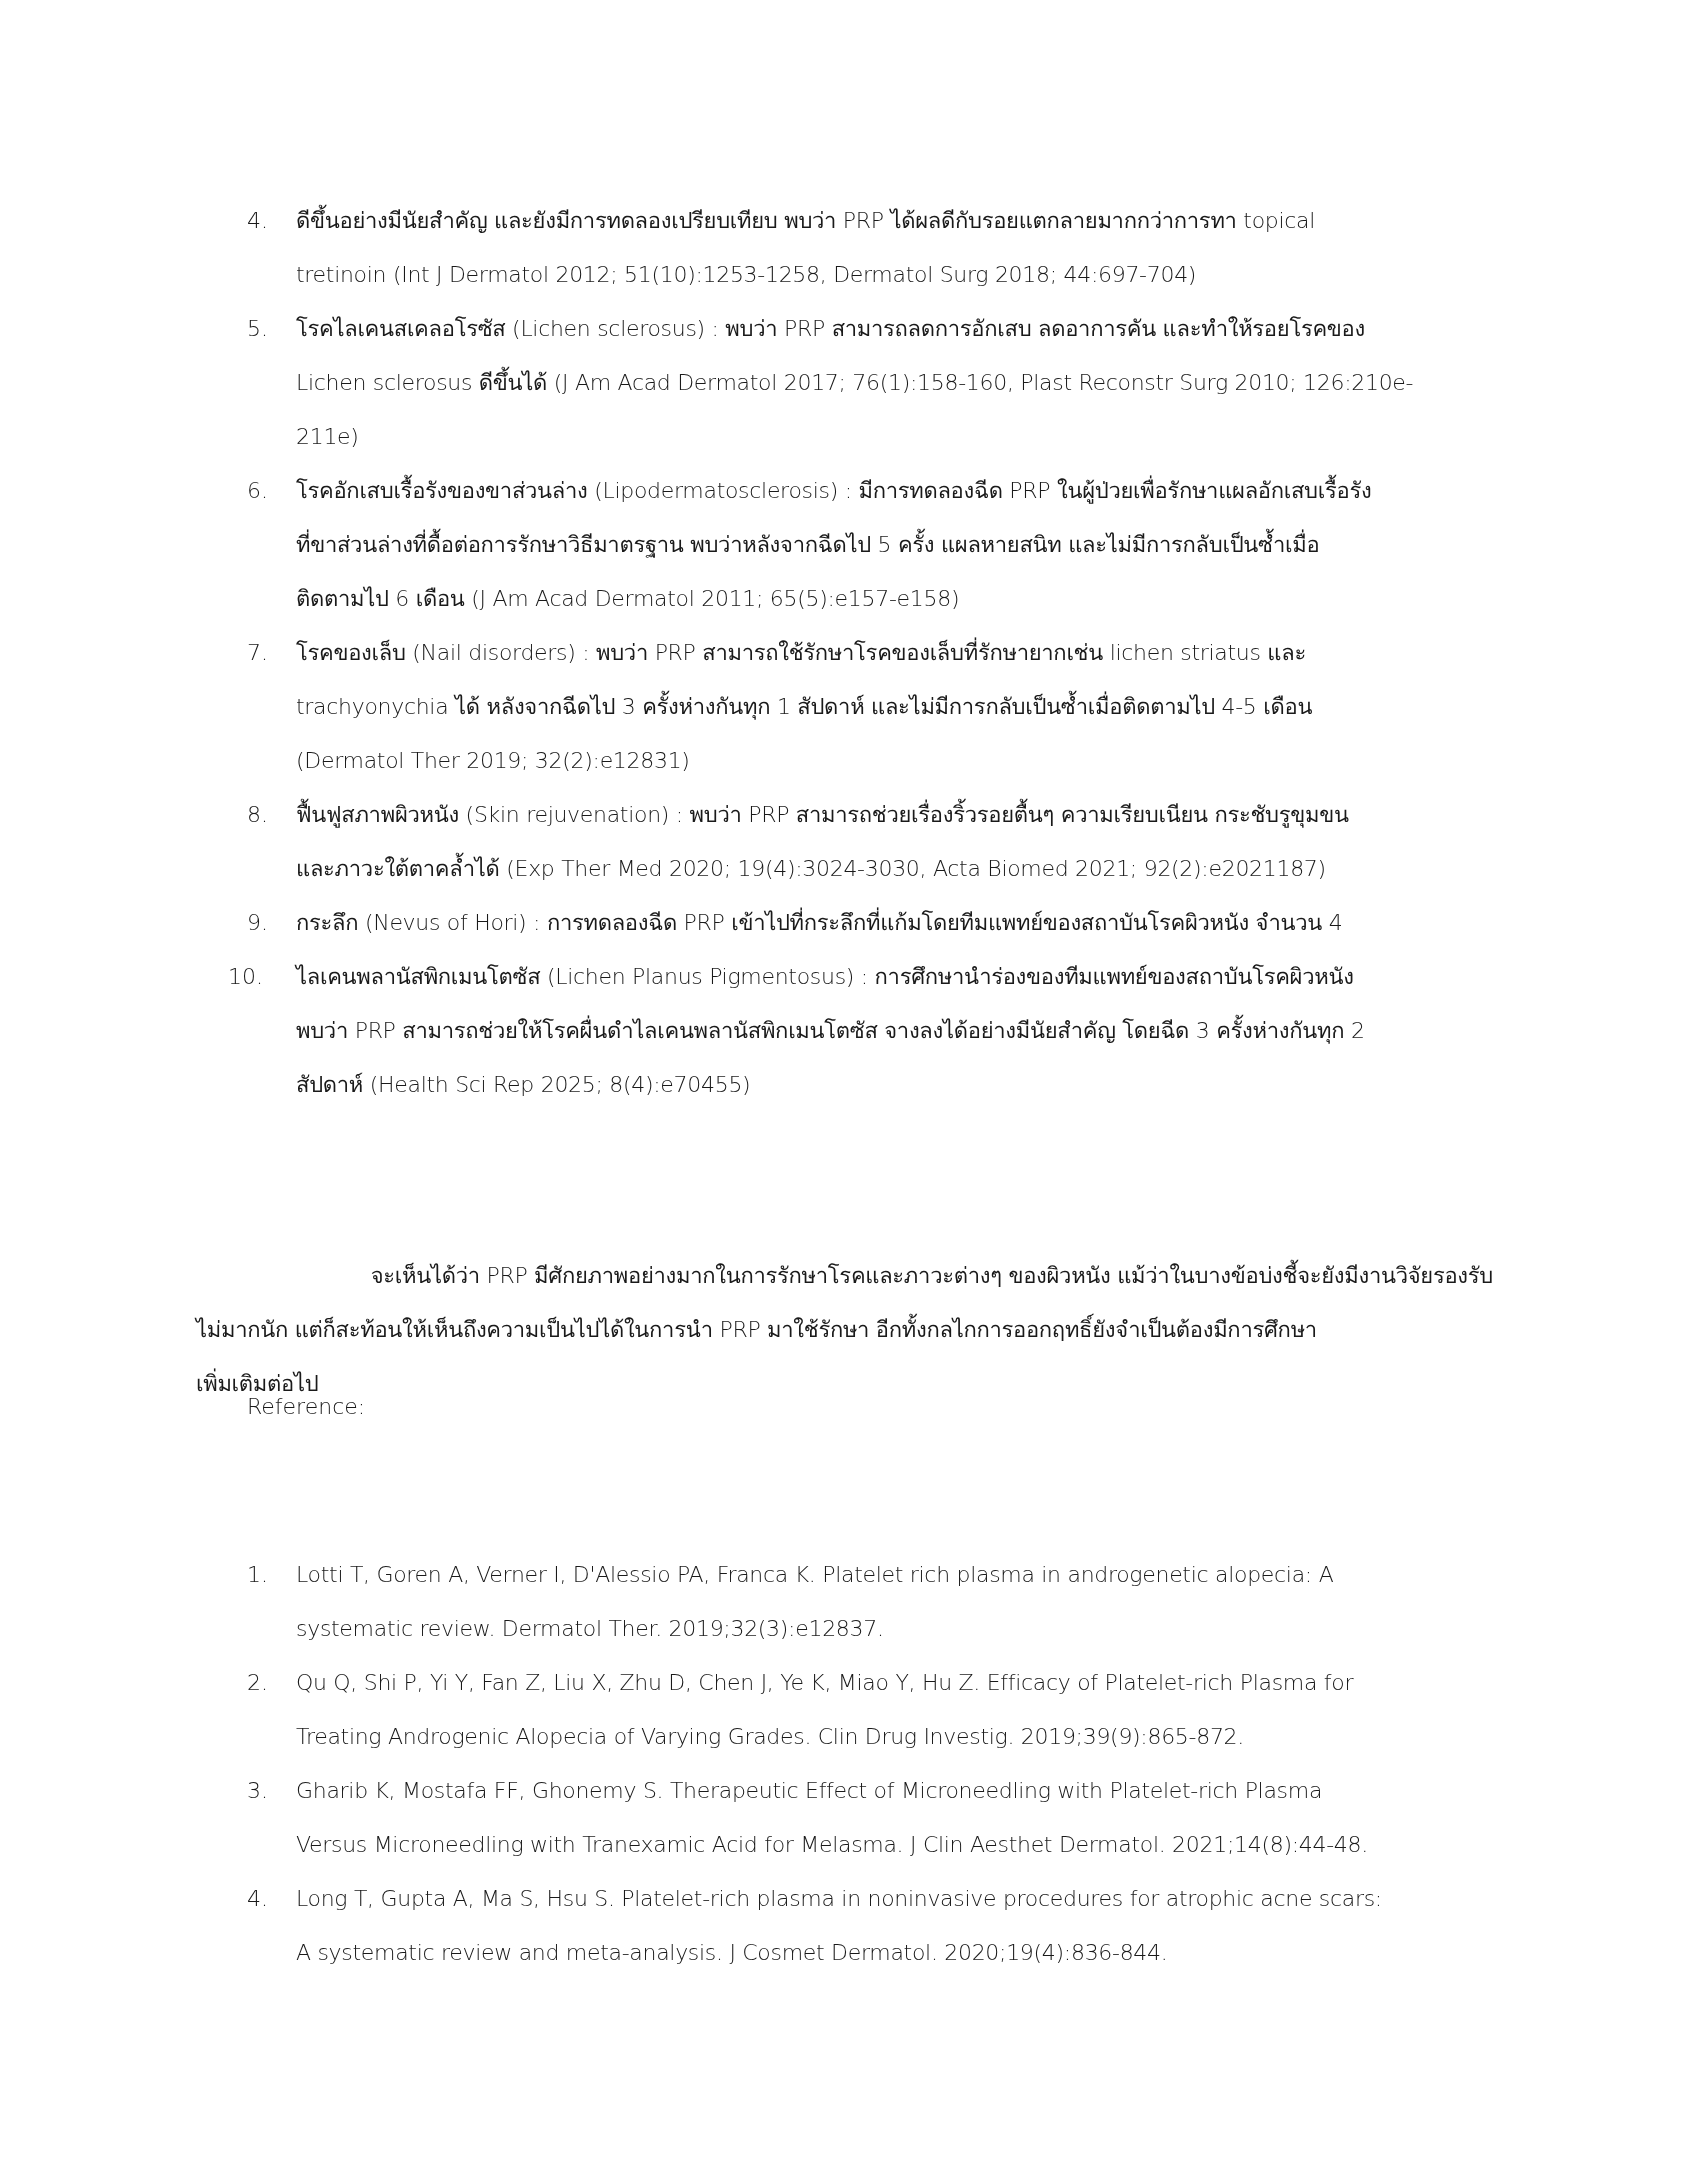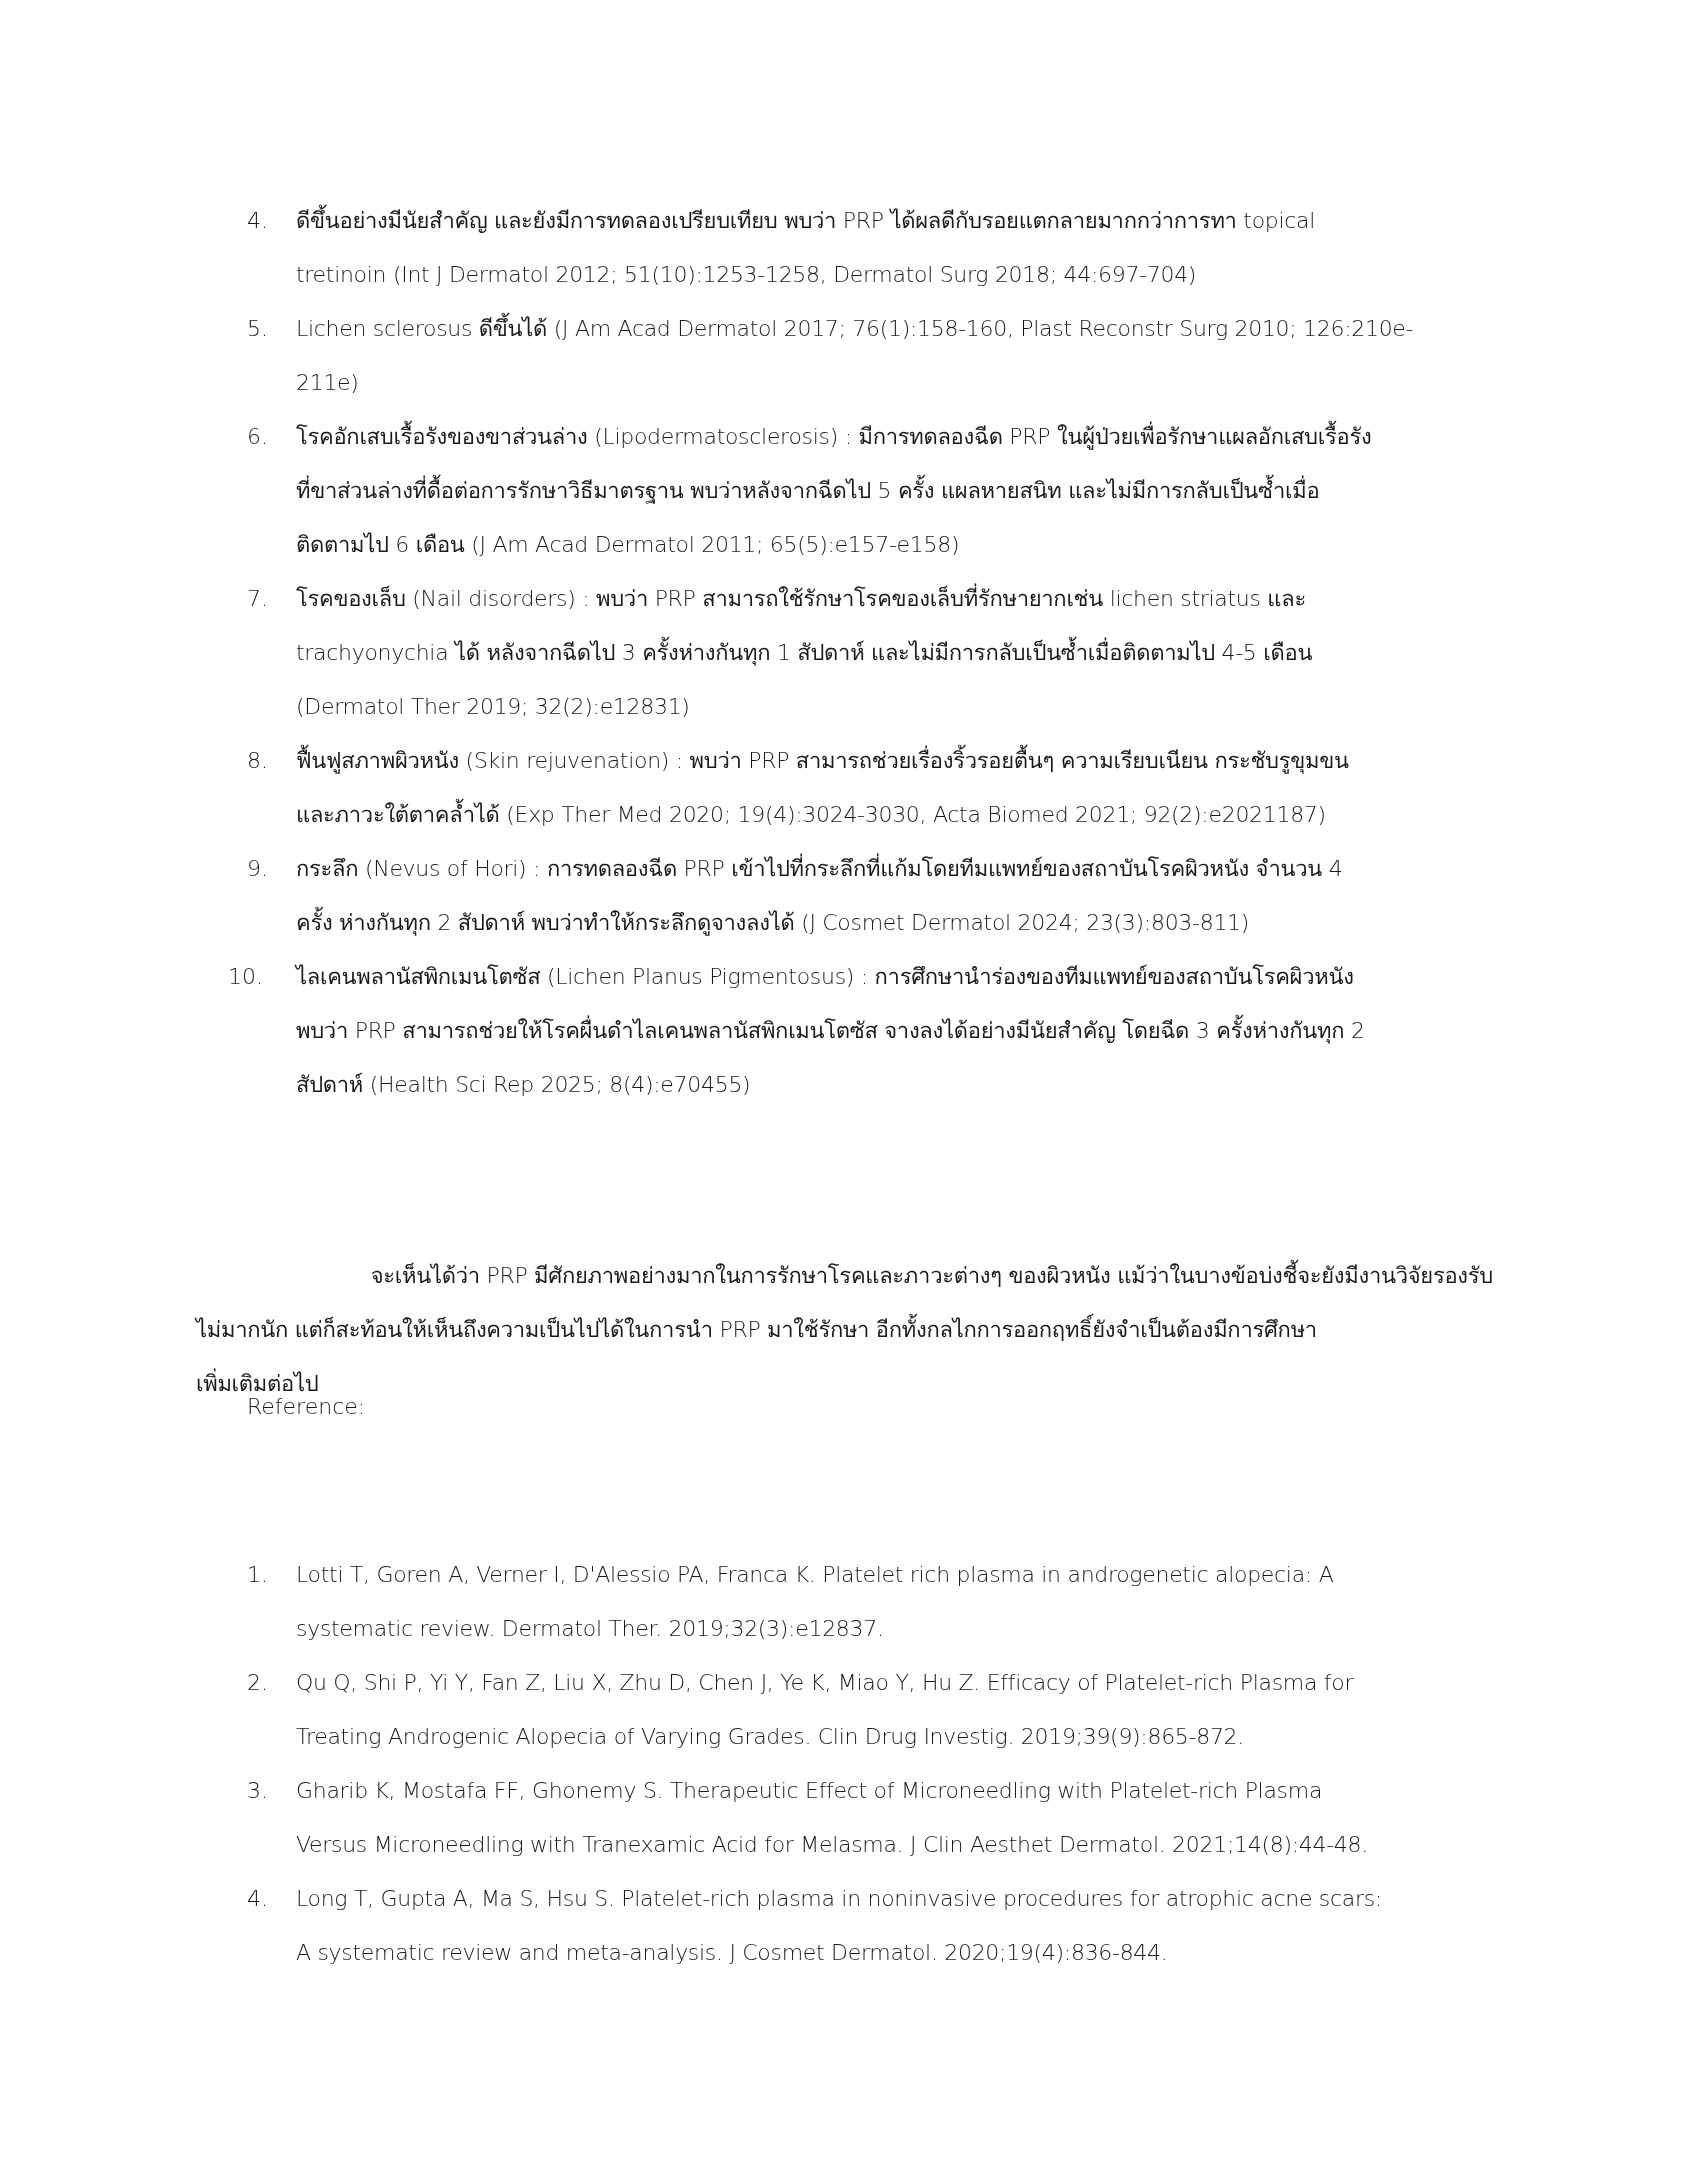--- a/index.html
+++ b/index.html
@@ -31,20 +31,21 @@
     <li class="item">
       <span class="num">4.</span>
       <span class="text">
         <span class="line">ดีขึ้นอย่างมีนัยสำคัญ และยังมีการทดลองเปรียบเทียบ พบว่า PRP ได้ผลดีกับรอยแตกลายมากกว่าการทา topical</span>
         <span class="line">tretinoin (Int J Dermatol 2012; 51(10):1253-1258, Dermatol Surg 2018; 44:697-704)</span>
       </span>
     </li>
     <li class="item">
       <span class="num">5.</span>
       <span class="text">
+        <span class="line">โรคไลเคนสเคลอโรซัส (Lichen sclerosus) : พบว่า PRP สามารถลดการอักเสบ ลดอาการคัน และทำให้รอยโรคของ</span>
         <span class="line">Lichen sclerosus ดีขึ้นได้ (J Am Acad Dermatol 2017; 76(1):158-160, Plast Reconstr Surg 2010; 126:210e-</span>
         <span class="line">211e)</span>
       </span>
     </li>
     <li class="item">
       <span class="num">6.</span>
       <span class="text">
         <span class="line">โรคอักเสบเรื้อรังของขาส่วนล่าง (Lipodermatosclerosis) : มีการทดลองฉีด PRP ในผู้ป่วยเพื่อรักษาแผลอักเสบเรื้อรัง</span>
         <span class="line">ที่ขาส่วนล่างที่ดื้อต่อการรักษาวิธีมาตรฐาน พบว่าหลังจากฉีดไป 5 ครั้ง แผลหายสนิท และไม่มีการกลับเป็นซ้ำเมื่อ</span>
         <span class="line">ติดตามไป 6 เดือน (J Am Acad Dermatol 2011; 65(5):e157-e158)</span>
@@ -62,21 +63,20 @@
       <span class="num">8.</span>
       <span class="text">
         <span class="line">ฟื้นฟูสภาพผิวหนัง (Skin rejuvenation) : พบว่า PRP สามารถช่วยเรื่องริ้วรอยตื้นๆ ความเรียบเนียน กระชับรูขุมขน</span>
         <span class="line">และภาวะใต้ตาคล้ำได้ (Exp Ther Med 2020; 19(4):3024-3030, Acta Biomed 2021; 92(2):e2021187)</span>
       </span>
     </li>
     <li class="item">
       <span class="num">9.</span>
       <span class="text">
         <span class="line">กระลึก (Nevus of Hori) : การทดลองฉีด PRP เข้าไปที่กระลึกที่แก้มโดยทีมแพทย์ของสถาบันโรคผิวหนัง จำนวน 4</span>
-        <span class="line">ครั้ง ห่างกันทุก 2 สัปดาห์ พบว่าทำให้กระลึกดูจางลงได้ (J Cosmet Dermatol 2024; 23(3):803-811)</span>
       </span>
     </li>
     <li class="item">
       <span class="num two">10.</span>
       <span class="text">
         <span class="line">ไลเคนพลานัสพิกเมนโตซัส (Lichen Planus Pigmentosus) : การศึกษานำร่องของทีมแพทย์ของสถาบันโรคผิวหนัง</span>
         <span class="line">พบว่า PRP สามารถช่วยให้โรคผื่นดำไลเคนพลานัสพิกเมนโตซัส จางลงได้อย่างมีนัยสำคัญ โดยฉีด 3 ครั้งห่างกันทุก 2</span>
         <span class="line">สัปดาห์ (Health Sci Rep 2025; 8(4):e70455)</span>
       </span>
     </li>

